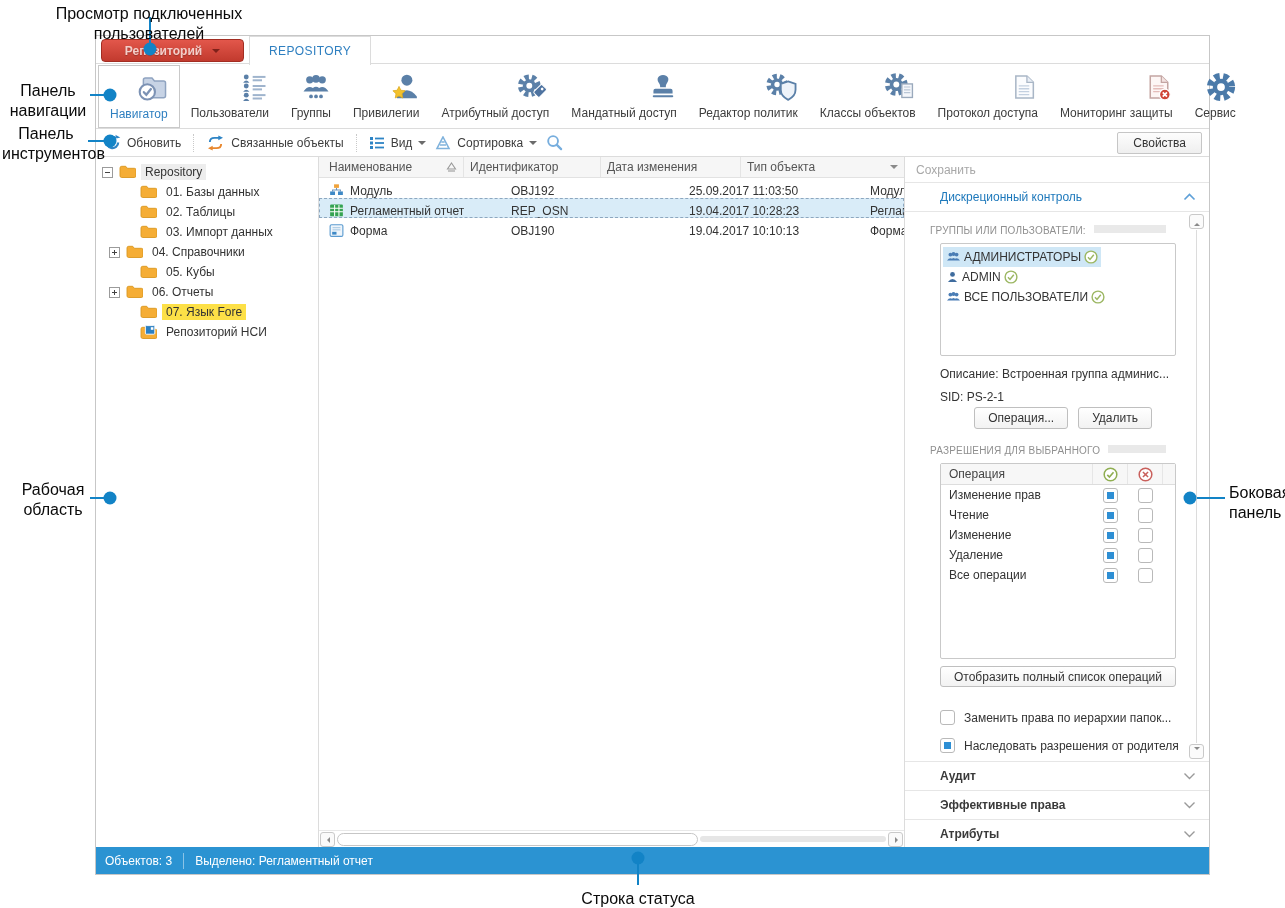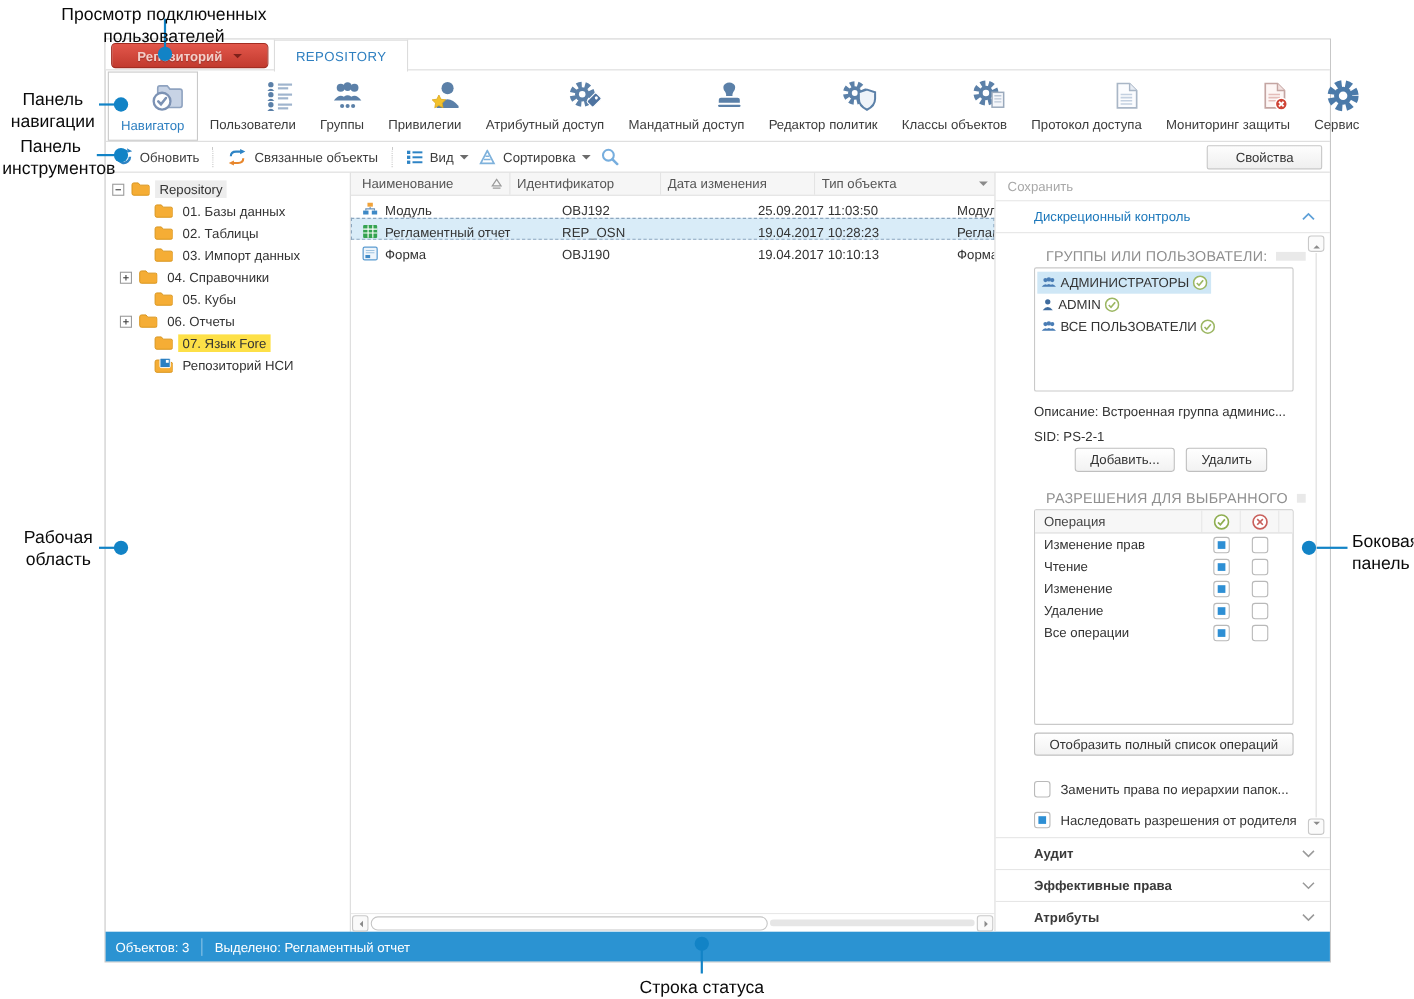--- a/index.html
+++ b/index.html
@@ -37,21 +37,21 @@
   .ritem .ricon { height:34px; display:flex; align-items:center; }
   .ritem .rlabel { margin-top:2px; white-space:nowrap; }
   .ritem.selected { border:1px solid #c9c9c9; background:#fff; color:#2e7fc0; }
 
   
   .toolbar { height:28px; border-bottom:1px solid #dcdcdc; display:flex; align-items:center;
       padding:0 8px; gap:9px; position:relative; flex:none; color:#3c3c3c; }
   .tbtn { display:flex; align-items:center; gap:6px; white-space:nowrap; }
   .tsep { width:1px; height:18px; border-left:1px dotted #c9c9c9; margin:0 3px; }
   .caret-sm { border:4px solid transparent; border-top-color:#6b6b6b; margin-top:4px; }
-  .props-btn { position:absolute; right:7px; top:3px; height:22px; padding:0 25px;
+  .props-btn { position:absolute; right:7px; top:3px; height:22px; padding:0 15px;
       border:1px solid #c6c6c6; border-radius:2px; background:linear-gradient(#fdfdfd,#efefef);
       display:flex; align-items:center; color:#333;text-align:center; }
 
   
   .main { flex:1; display:flex; min-height:0; }
 
   
   .tree { width:223px; border-right:1px solid #dcdcdc; padding-top:5px; flex:none; }
   .trow { height:20px; display:flex; align-items:center; white-space:nowrap; }
   .exp { width:11px; height:11px; border:1px solid #9b9b9b; background:#fff; position:relative; flex:none; }
@@ -94,22 +94,22 @@
   .sidebar { width:305px; border-left:1px solid #dcdcdc; position:relative; flex:none; }
   .sb-save { position:absolute; top:0; left:0; right:0; height:26px; border-bottom:1px solid #e6e6e6;
       display:flex; align-items:center; padding-left:11px; color:#a8a8a8; }
   .sb-sec { position:absolute; left:0; right:0; height:29px; display:flex; align-items:center;
       padding-left:35px; font-weight:bold; color:#3a3a3a; border-top:1px solid #e6e6e6; }
   .sb-sec .chev { position:absolute; right:13px; }
   .sb-disc { position:absolute; top:26px; left:0; right:0; height:29px; display:flex; align-items:center;
       padding-left:35px; font-weight:normal; color:#1d78bb; border-bottom:1px solid #e6e6e6; }
   .sb-disc .chev { position:absolute; right:13px; }
 
-  .ulabel { position:absolute; left:46px; width:236px; display:flex; align-items:center;
-      font-size:13px; color:#8f8f8f; letter-spacing:.2px; }
+  .ulabel { position:absolute; left:25px; width:236px; display:flex; 
+      font-size:10px; color:#8f8f8f; letter-spacing:.2px; }
   .ulabel .bar { flex:1; height:8px; background:#e9e9e9; margin-left:8px; }
 
   .listbox { position:absolute; left:35px; width:236px; height:113px; border:1px solid #c9c9c9;
       border-radius:2px; background:#fff; padding:3px 2px; top:86px; }
   .litem { height:20px; display:flex; align-items:center; gap:3px; padding:0 3px; width:max-content; }
   .litem.sel { background:#cfe7f6; }
 
   .sb-text { position:absolute; left:35px; white-space:nowrap; color:#333; }
   .btnrow { position:absolute; left:35px; width:212px; top:250px; display:flex; justify-content:flex-end; gap:10px; }
   .btn { height:22px; padding:0 13px; border:1px solid #bfbfbf; border-radius:3px;
@@ -654,21 +654,21 @@
               </svg>
             </span>
         </div>
       </div>
 
       <div class="sb-text" style="top:210px;">Описание: Встроенная группа админис...</div>
       <div class="sb-text" style="top:233px;">SID: PS-2-1</div>
 
       <div class="btnrow">
         <div class="btn">
-            <span>Добавить...</span>
+            <span>Операция...</span>
           </div>
         <div class="btn">
             <span>Удалить</span>
           </div>
       </div>
 
       <div class="ulabel" style="top:288px;">
         <span>РАЗРЕШЕНИЯ ДЛЯ ВЫБРАННОГО</span>
           <span class="bar"></span>
       </div>

